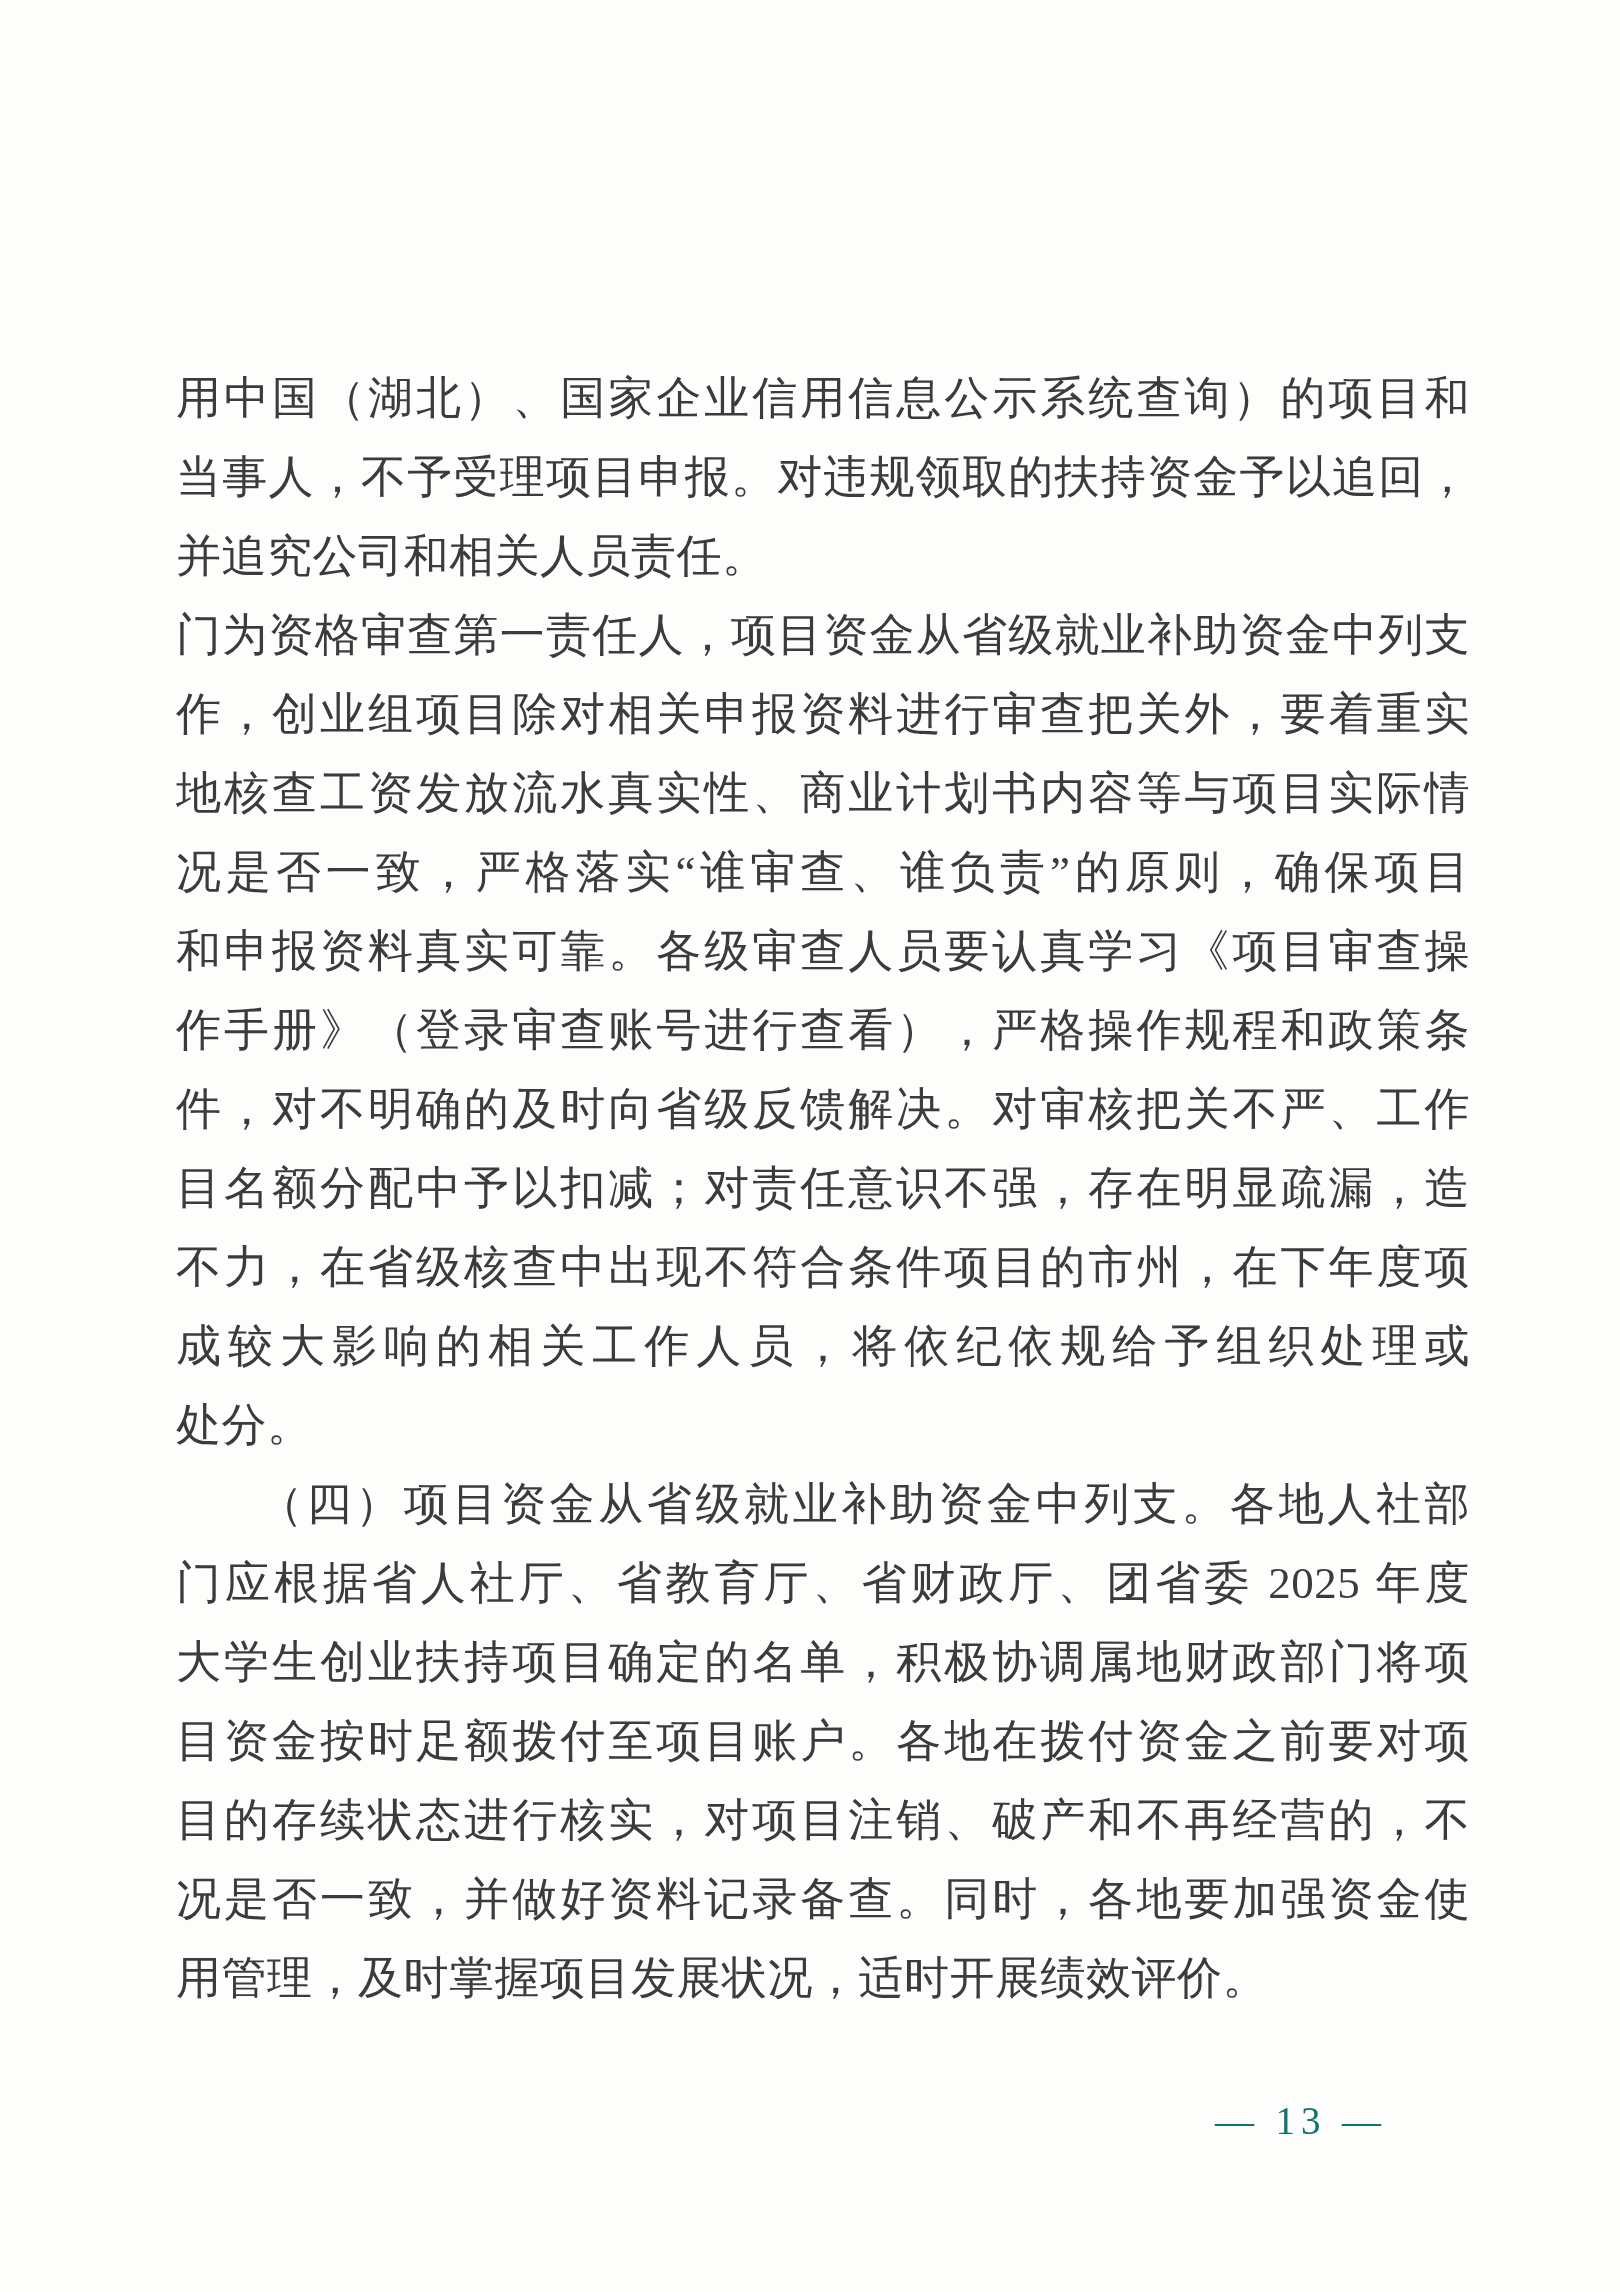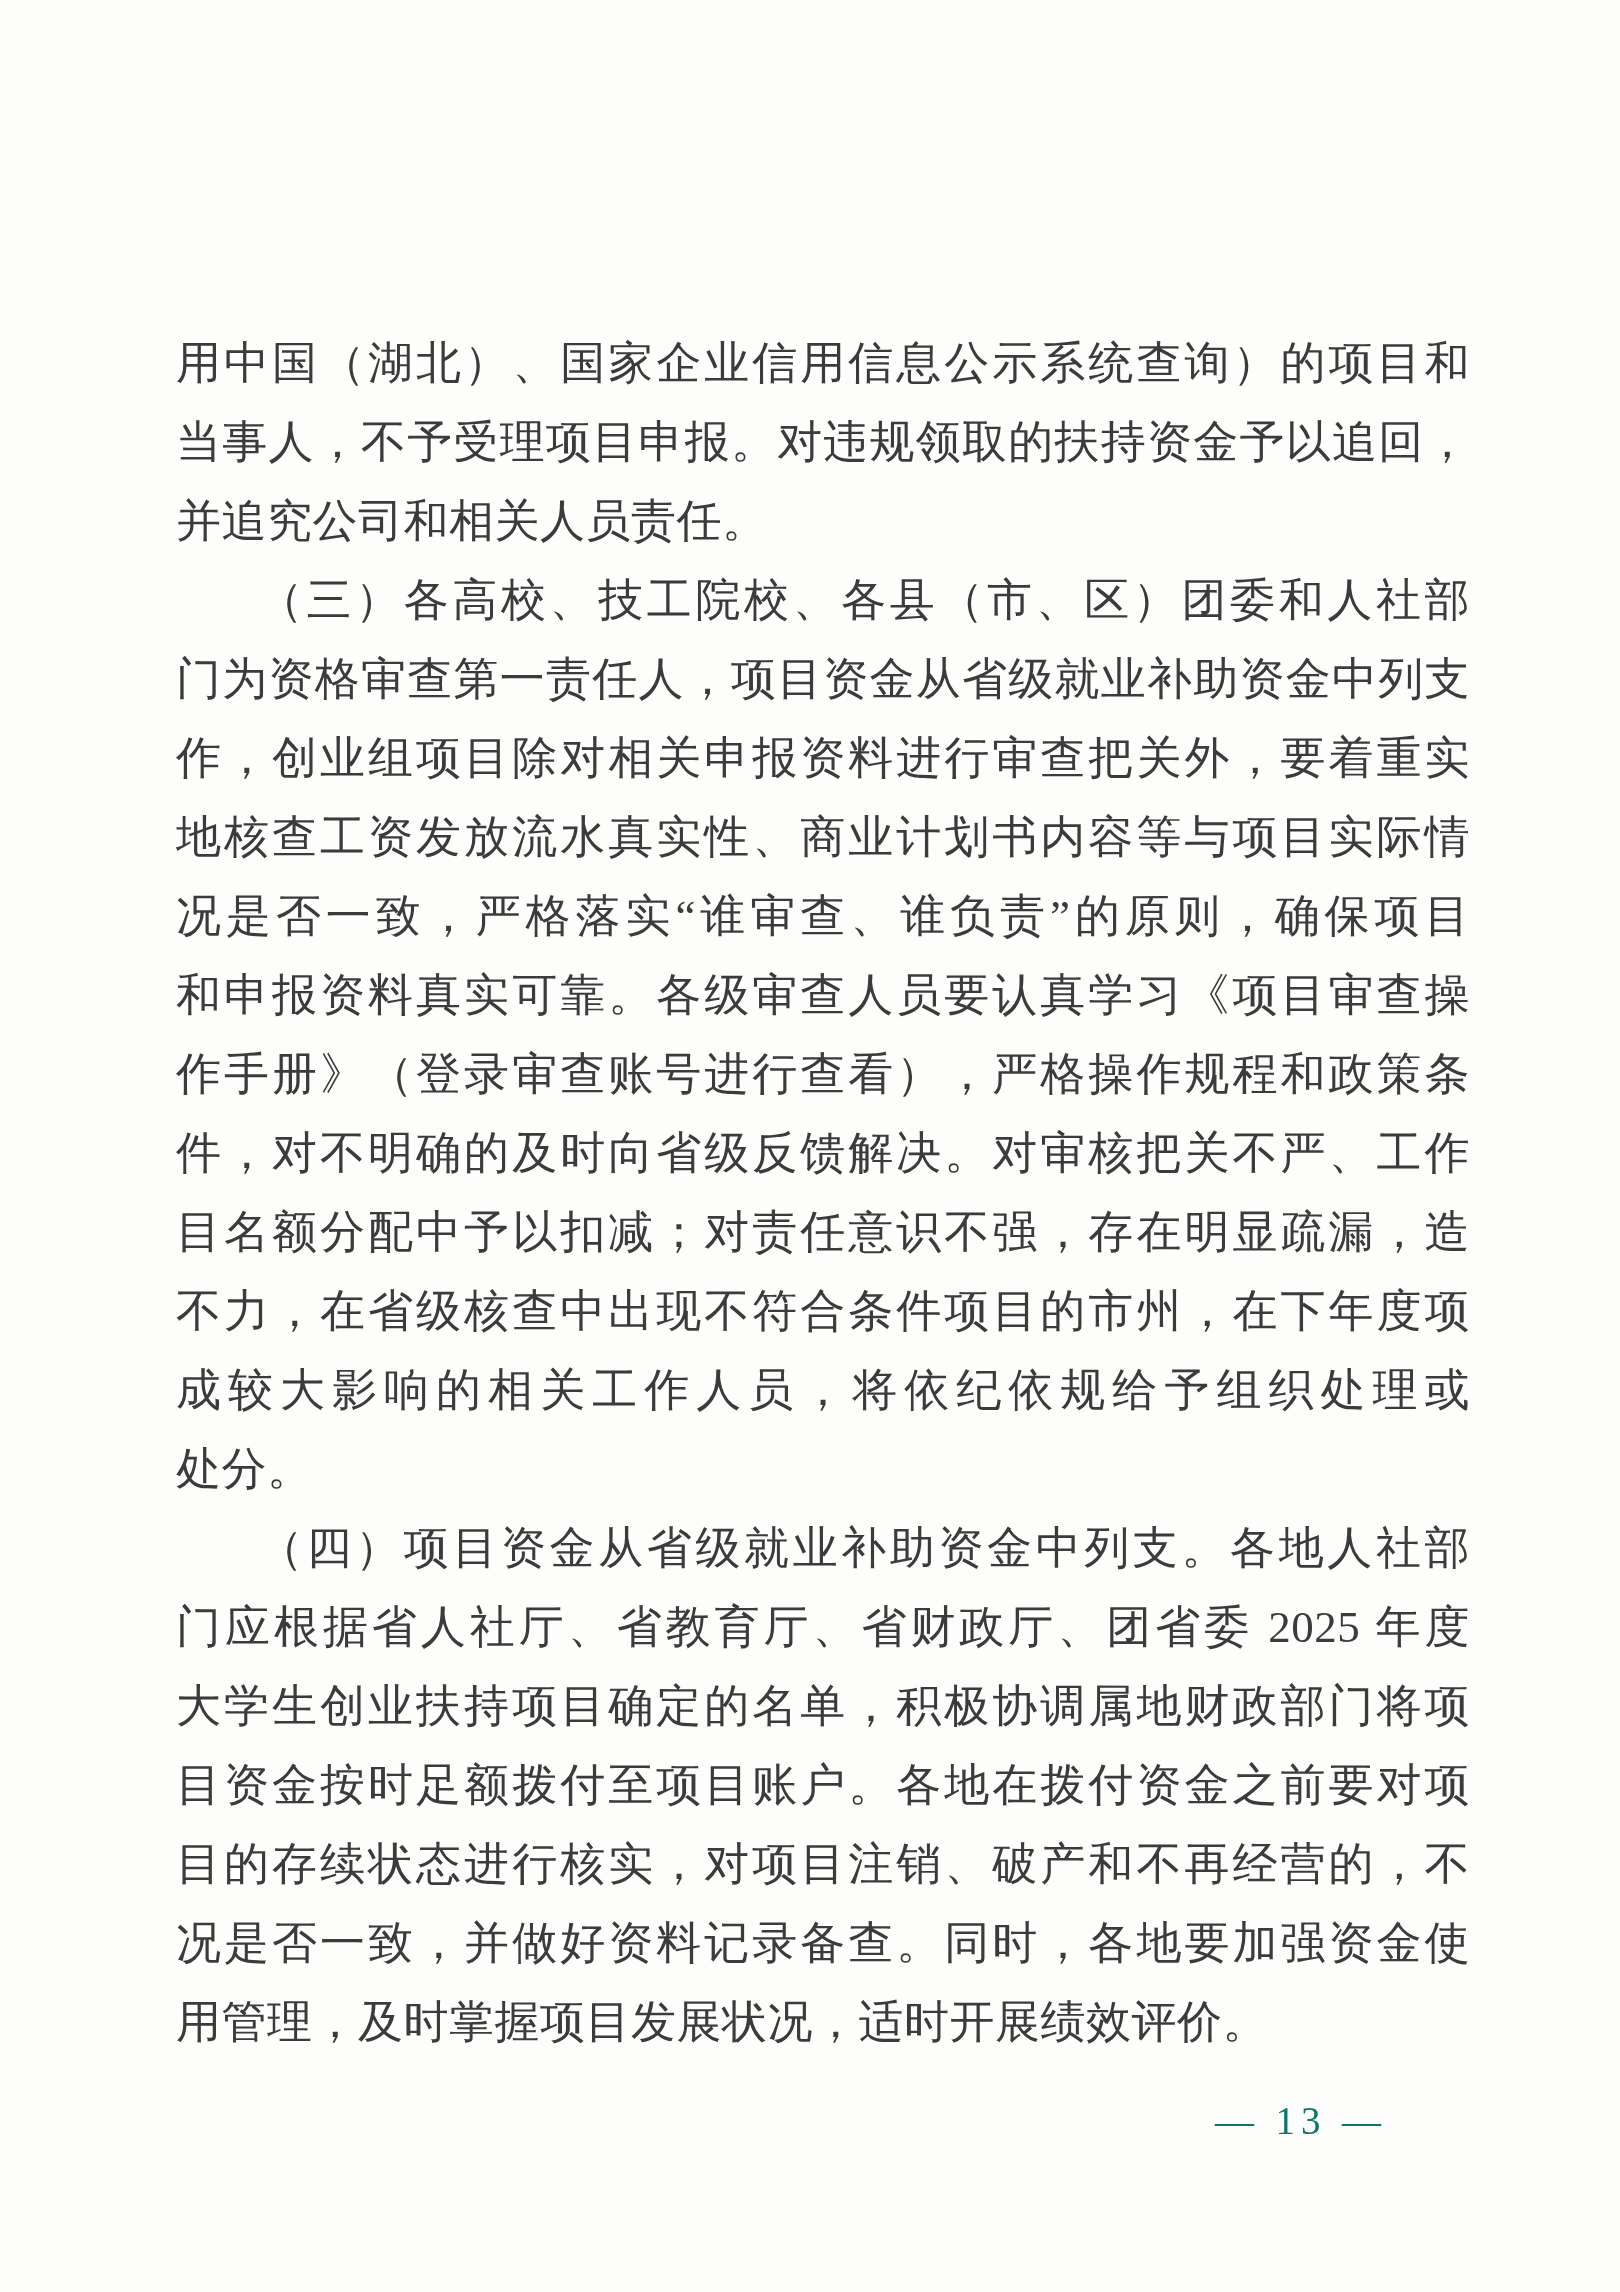--- a/index.html
+++ b/index.html
@@ -15,21 +15,21 @@
     background: #fefefdf
   }
   .page {
     background: #fdfdfc;
     font-family: "Liberation Serif", "DejaVu Serif", serif;
     overflow: hidden;
   }
   .text-block {
     position: absolute;
     left: 176px;
-    top: 324px;
+    top: 359px;
     width: 1294px;
   }
   .line {
     height: 79px;
     line-height: 79px;
     font-size: 45px;
     color: #3b3b3b;
     text-align: justify;
     text-align-last: justify;
     letter-spacing: 0.5px;
@@ -57,21 +57,20 @@
 </style>
 </head>
 <body>
 
 <div class="page">
 
   <div class="text-block">
     <div class="line fill">用中国（湖北）、国家企业信用信息公示系统查询）的项目和</div>
     <div class="line fill">当事人，不予受理项目申报。对违规领取的扶持资金予以追回，</div>
     <div class="line no-fill">并追究公司和相关人员责任。</div>
-    <div class="line fill indent">（三）各高校、技工院校、各县（市、区）团委和人社部</div>
     <div class="line fill">门为资格审查第一责任人，项目资金从省级就业补助资金中列支</div>
     <div class="line fill">作，创业组项目除对相关申报资料进行审查把关外，要着重实</div>
     <div class="line fill">地核查工资发放流水真实性、商业计划书内容等与项目实际情</div>
     <div class="line fill">况是否一致，严格落实“谁审查、谁负责”的原则，确保项目</div>
     <div class="line fill">和申报资料真实可靠。各级审查人员要认真学习《项目审查操</div>
     <div class="line fill">作手册》（登录审查账号进行查看），严格操作规程和政策条</div>
     <div class="line fill">件，对不明确的及时向省级反馈解决。对审核把关不严、工作</div>
     <div class="line fill">目名额分配中予以扣减；对责任意识不强，存在明显疏漏，造</div>
     <div class="line fill">不力，在省级核查中出现不符合条件项目的市州，在下年度项</div>
     <div class="line fill">成较大影响的相关工作人员，将依纪依规给予组织处理或</div>

